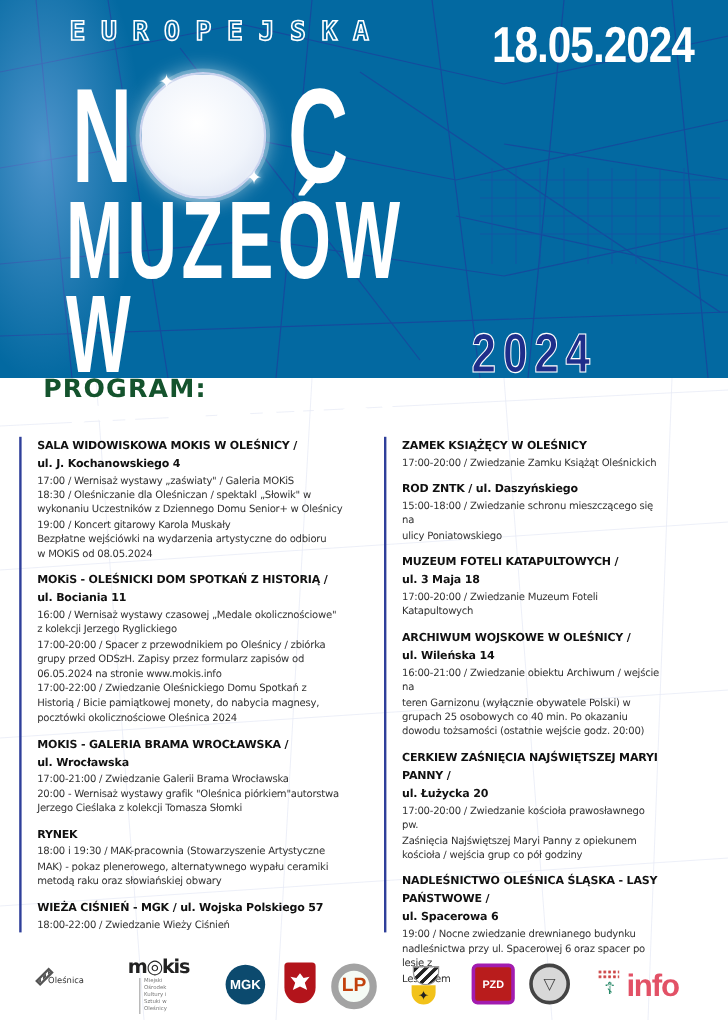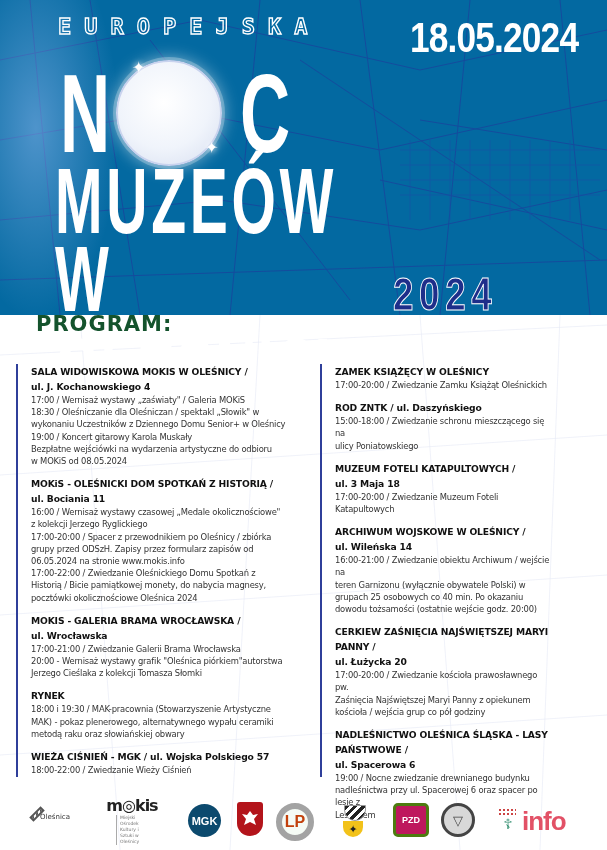--- a/index.html
+++ b/index.html
@@ -104,21 +104,21 @@
   .logo-lasy {
     left: 276px; top: 3px; width: 38px; height: 38px; border-radius: 50%;
     border: 6px solid #a3a3a3; color: #c2410c; font-weight: bold; font-size: 16px; background: #f5fbf5;
     font-family: "Liberation Sans", sans-serif;
   }
   .logo-herb { left: 332px; top: 5px; width: 46px; height: 32px; }
   .logo-herb .h1 { width: 22px; height: 26px; border-radius: 0 0 11px 11px; background: repeating-linear-gradient(135deg,#222 0 3px,#fff 3px 6px); border: 1px solid #999; }
   .logo-herb .h2 { width: 20px; height: 26px; border-radius: 0 0 10px 10px; background: #f2c21a; margin-left: -4px; display:flex; align-items:center; justify-content:center; font-size: 11px; color:#222; }
   .logo-pzd {
     left: 393px; top: 3px; width: 36px; height: 34px; border-radius: 5px;
-    background: #be185d; border: 3px solid #4d7c0f; color: #fff; font-weight: bold; font-size: 9px;
+    background: #b91c1c; border: 3px solid #a21caf; color: #fff; font-weight: bold; font-size: 9px;
     font-family: "Liberation Sans", sans-serif;
   }
   .logo-round {
     left: 441px; top: 3px; width: 34px; height: 34px; border-radius: 50%;
     background: #d8d8d8; border: 3px solid #444; color: #444; font-size: 13px;
   }
   .logo-cerkiew { left: 487px; top: 8px; width: 40px; height: 24px; }
   .logo-cerkiew .grid { width: 18px; height: 18px; background: radial-gradient(circle,#c44 1px,transparent 1.5px) 0 0/4px 4px; }
   .logo-cerkiew .cr { color: #2a8a6a; font-size: 14px; margin-left: 2px; }
   .logo-info {

